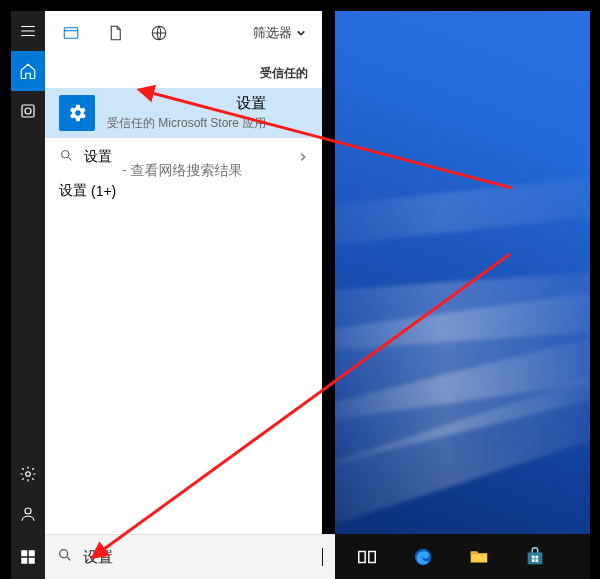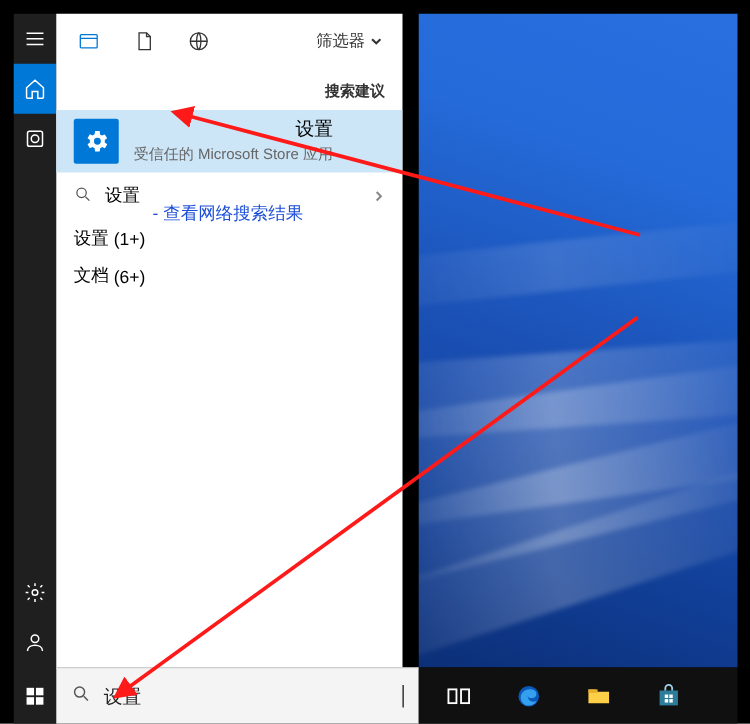--- a/index.html
+++ b/index.html
@@ -132,21 +132,21 @@
   .sugg-row {
     display:flex; align-items:center;
     padding: 0 14px;
     height: 38px;
     font-size: 14px;
     color:#333;
     gap: 10px;
   }
   .sugg-row .mag svg { width:15px; height:15px; stroke:#555; fill:none; stroke-width:1.6;}
   .sugg-row .term { color:#000; }
-  .sugg-row .hint { color:#1d4ed8;margin-top:28px; }
+  .sugg-row .hint { color:#737373;margin-top:28px; }
   .sugg-row .chev { margin-left:auto; }
   .sugg-row .chev svg { width:10px; height:10px; stroke:#888; fill:none; stroke-width:2;}
 
   .cat-row {
     padding: 0 14px;
     height: 30px;
     display:flex; align-items:center;
     font-size: 14px;
     color:#000;
   }
@@ -274,21 +274,21 @@
       <div class="spacer"></div>
       <div class="filter-btn">
         <span>筛选器</span>
         <svg viewBox="0 0 12 12">
             <path d="M2 4l4 4 4-4"></path>
           </svg>
       </div>
     </div>
 
     <div class="sp-body">
-      <div class="section-label">搜索建议</div>
+      <div class="section-label">受信任的</div>
 
       <div class="result-row best">
         <div class="icon-box">
           <svg viewBox="0 0 24 24">
               <path d="M19.4 13a7.8 7.8 0 0 0 .1-1 7.8 7.8 0 0 0-.1-1l2.1-1.6-2-3.4-2.5 1a7.7 7.7 0 0 0-1.7-1L15 3h-4l-.4 2.9a7.7 7.7 0 0 0-1.7 1l-2.5-1-2 3.4L6.5 11a7.8 7.8 0 0 0 0 2l-2.1 1.6 2 3.4 2.5-1a7.7 7.7 0 0 0 1.7 1L11 21h4l.4-2.9a7.7 7.7 0 0 0 1.7-1l2.5 1 2-3.4zM13 15a3 3 0 1 1 0-6 3 3 0 0 1 0 6z"></path>
             </svg>
         </div>
         <div class="text">
           <div class="title">设置</div>
           <div class="subtitle">受信任的 Microsoft Store 应用</div>
@@ -309,24 +309,20 @@
           <svg viewBox="0 0 12 12">
               <path d="M4 2l4 4-4 4"></path>
             </svg>
         </span>
       </div>
 
       <div class="cat-row">
         <span>设置</span>
         <span class="count">(1+)</span>
       </div>
-      <div class="cat-row">
-        <span>文档</span>
-        <span class="count">(6+)</span>
-      </div>
     </div>
   </div>
 
   <div class="search-input-bar">
     <span>
       <svg viewBox="0 0 24 24">
           <circle cx="10" cy="10" r="6"></circle>
           <path d="M20 20l-5-5"></path>
         </svg>
     </span>

